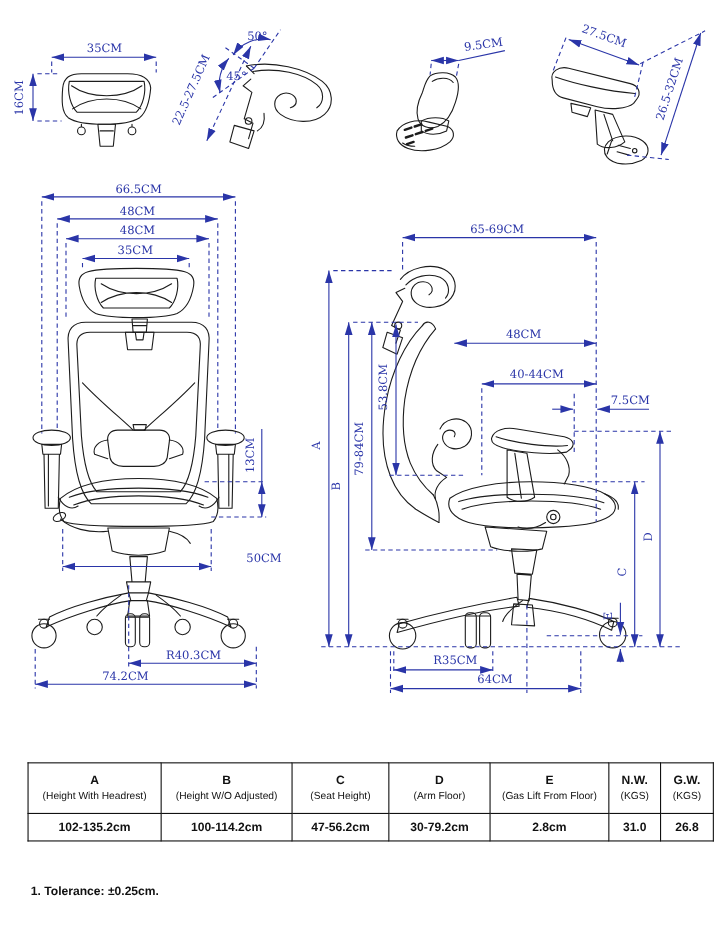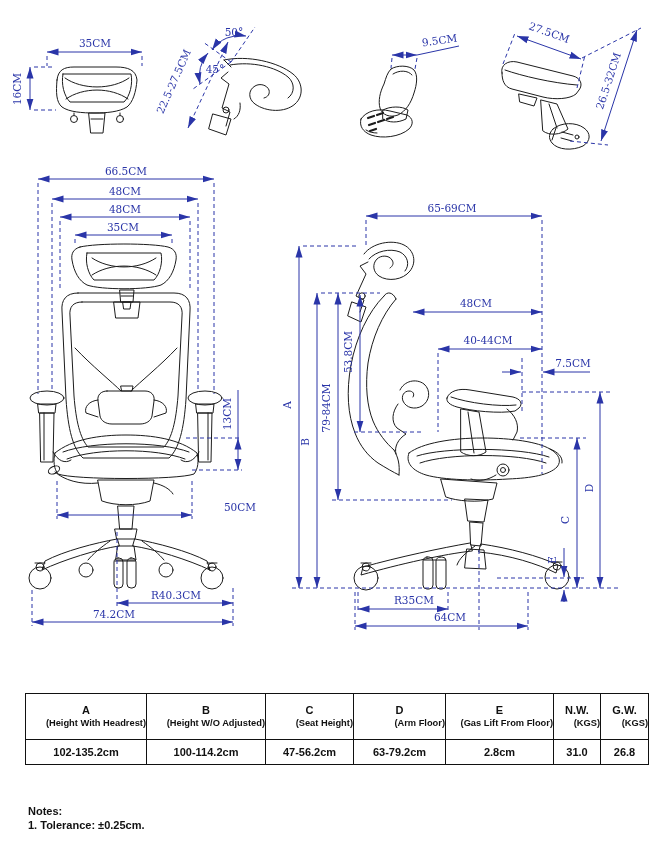--- a/index.html
+++ b/index.html
@@ -9,21 +9,21 @@
   .k{stroke:#1c1c1c;fill:none;stroke-width:1;stroke-linejoin:round;stroke-linecap:round;}
   .kf{stroke:#1c1c1c;fill:none;stroke-width:2.2;stroke-linecap:round;}
   .d{stroke:#2a35a8;fill:none;stroke-width:1;}
   .dd{stroke:#2a35a8;fill:none;stroke-width:1;stroke-dasharray:4 3;}
   .t{fill:#2a35a8;font-family:"DejaVu Serif",serif;font-size:10.5px;}
   .spec-table{position:absolute;left:25px;top:693px;width:623px;border-collapse:collapse;
               table-layout:fixed;}
   .spec-table th,.spec-table td{border:1.6px solid #111;text-align:center;vertical-align:middle;
               color:#111;padding:0;}
   .spec-table th{height:45px;font-size:11px;font-weight:bold;line-height:1.25;}
-  .spec-table th .desc{display:block;font-size:9.3px;font-weight:bold;text-align:right;}
+  .spec-table th .desc{display:block;font-size:9.3px;font-weight:normal;}
   .spec-table td{height:24px;font-size:11px;font-weight:bold;}
   .notes{position:absolute;left:28px;top:804px;color:#111;font-size:11px;font-weight:bold;
          line-height:14px;}
 </style>
 </head>
 <body>
 
 <div class="canvas">
 
 <svg width="661" height="690" viewBox="0 0 661 690">
@@ -297,26 +297,25 @@
       <th><span>C</span><span class="desc">(Seat Height)</span></th>
       <th><span>D</span><span class="desc">(Arm Floor)</span></th>
       <th><span>E</span><span class="desc">(Gas Lift From Floor)</span></th>
       <th><span>N.W.</span><span class="desc">(KGS)</span></th>
       <th><span>G.W.</span><span class="desc">(KGS)</span></th>
     </tr>
     <tr>
       <td>102-135.2cm</td>
       <td>100-114.2cm</td>
       <td>47-56.2cm</td>
-      <td>63-79.2cm</td>
+      <td>30-79.2cm</td>
       <td>2.8cm</td>
       <td>31.0</td>
       <td>26.8</td>
     </tr>
   </tbody>
     </table>
 
   <div class="notes">
-    <div>Notes:</div>
     <div>1. Tolerance: ±0.25cm.</div>
   </div>
 
 </div>
 
 </body></html>

